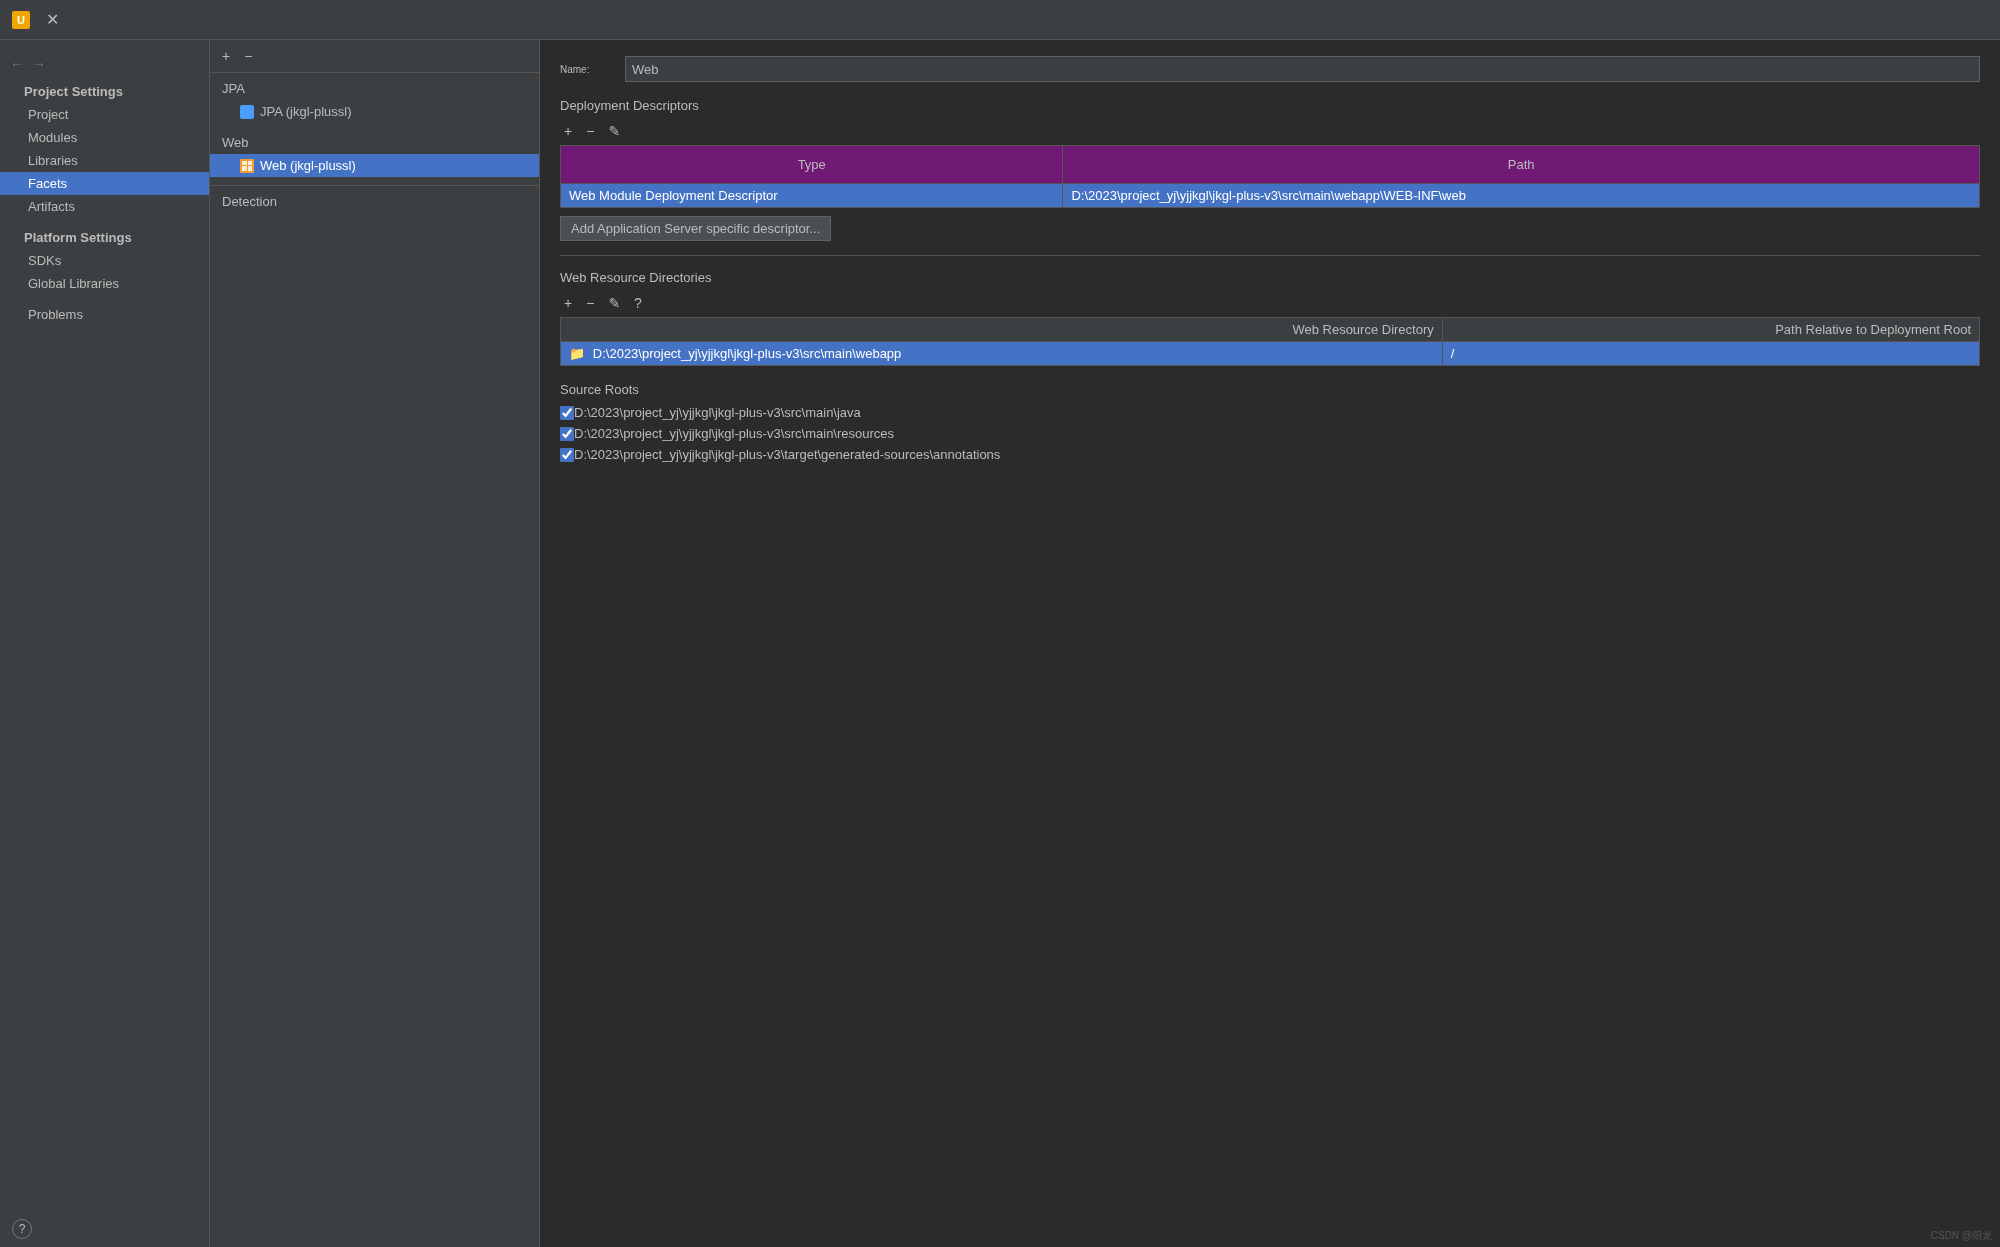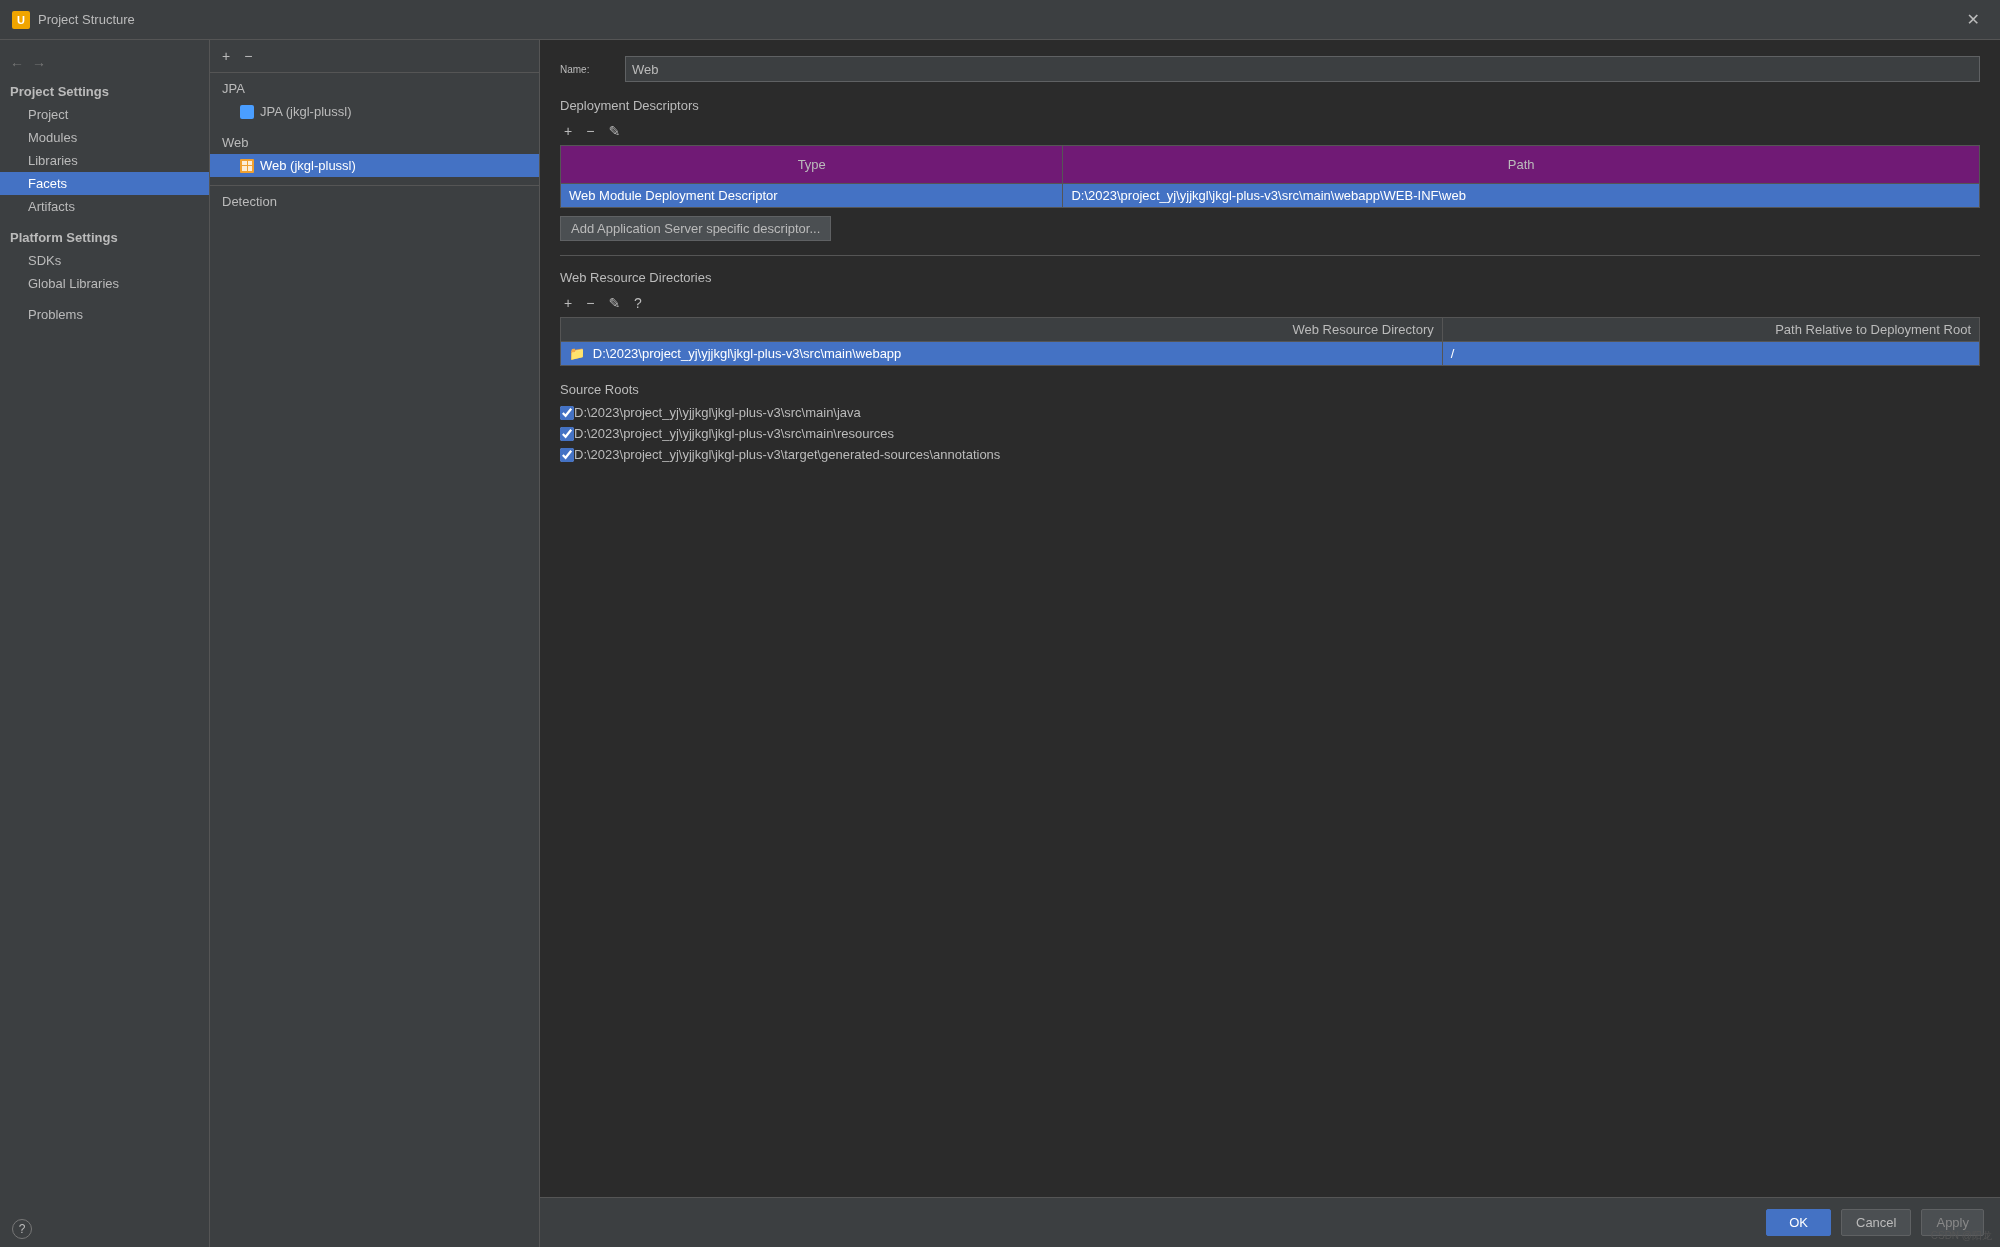--- a/index.html
+++ b/index.html
@@ -73,21 +73,21 @@
     }
     .nav-arrow {
       cursor: pointer;
       color: #777;
       font-size: 14px;
       padding: 2px;
     }
     .section-header {
       font-weight: bold;
       color: #bbbbbb;
-      padding: 4px 10px;
+      padding: 4px 24px;
       font-size: 13px;
     }
     .nav-item {
       padding: 4px 12px 4px 28px;
       cursor: pointer;
       color: #bbbbbb;
       font-size: 13px;
     }
     .nav-item.active {
       background: #4472c4;
@@ -374,21 +374,20 @@
       color: #555;
     }
   </style>
 </head>
 <body>
 
 <div class="title-bar">
   <div class="title-bar-icon">
     <span>U</span>
   </div>
-  <span class="title-bar-text">Project Structure</span>
   <span class="title-bar-close">✕</span>
 </div>
 
 <div class="main-container">
 
   <div class="sidebar">
     <div class="sidebar-nav">
       <div class="nav-arrows">
         <span class="nav-arrow">←</span>
         <span class="nav-arrow">→</span>
@@ -548,21 +547,16 @@
           <span>D:\2023\project_yj\yjjkgl\jkgl-plus-v3\src\main\resources</span>
         </div>
         <div class="checkbox-row">
           <input type="checkbox" checked="" style="">
           <span>D:\2023\project_yj\yjjkgl\jkgl-plus-v3\target\generated-sources\annotations</span>
         </div>
       </div>
 
     </div>
 
-    <div class="bottom-bar">
-      <button class="btn-ok">OK</button>
-      <button class="btn-cancel">Cancel</button>
-      <button class="btn-apply">Apply</button>
-    </div>
   </div>
 </div>
 
 <div class="watermark">CSDN @阳龙</div>
 
 </body></html>

